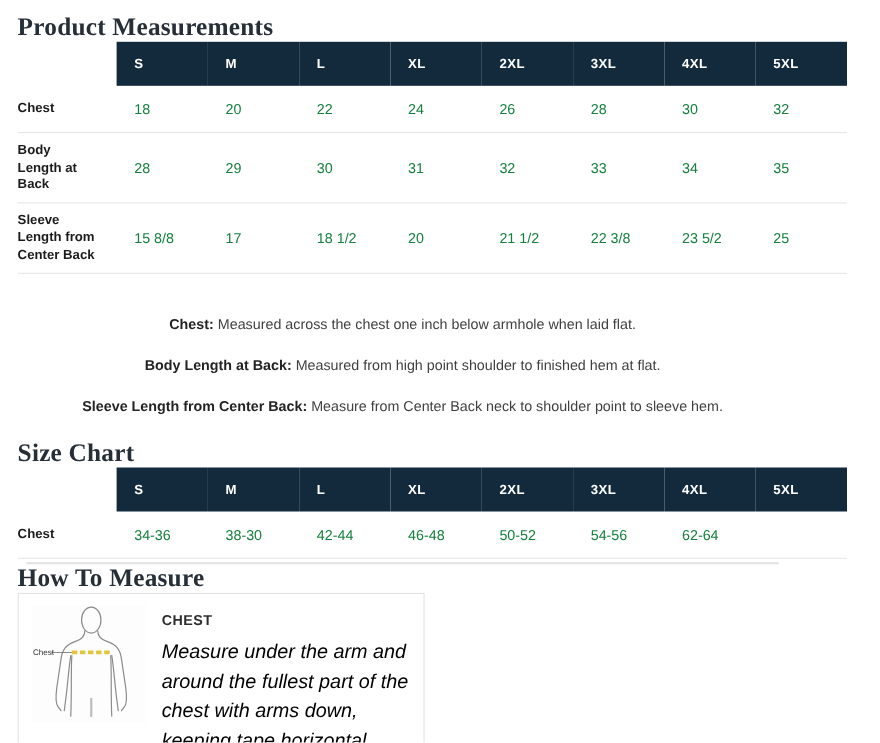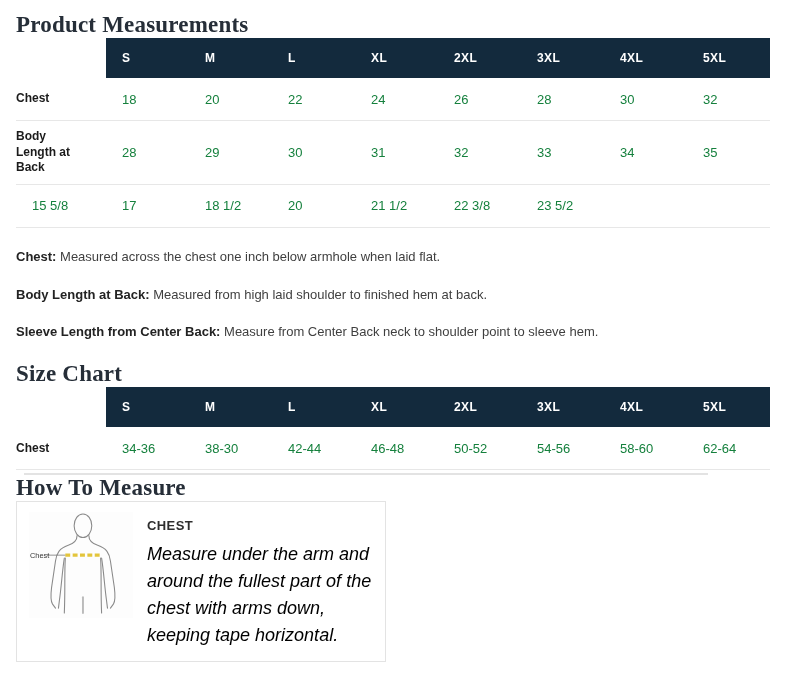--- a/index.html
+++ b/index.html
@@ -31,21 +31,21 @@
   .hrow .corner { background: transparent; }
   .drow { border-bottom: 1px solid #e7e7e7; }
   .drow > div { display: flex; align-items: center; box-sizing: border-box; }
   .lcell {
     font-size: 12px; font-weight: bold; color: #1b1b1b;
     line-height: 1.3; padding: 8px 8px 8px 0; max-width: 80px;
   }
   .dcell { font-size: 13px; color: #15803d; padding: 8px 0 8px 16px; min-height: 42px; }
 
   
-  .defs { margin-top: 20px; }
+  .defs { margin-top: 37px; text-align: center; }
   .defs p { margin: 0 0 19px 0; font-size: 13px; line-height: 1.45; color: #3f3f3f; }
   .defs b { color: #232323; }
 
   
   hr.wide-rule { height: 0; border: none; border-top: 2px solid #e3e3e3; margin: 3px 8px 0 8px; }
 
   
   .measure-card {
     box-sizing: border-box;
     width: 370px; min-height: 103px;
@@ -101,33 +101,35 @@
         <div class="dcell">29</div>
         <div class="dcell">30</div>
         <div class="dcell">31</div>
         <div class="dcell">32</div>
         <div class="dcell">33</div>
         <div class="dcell">34</div>
         <div class="dcell">35</div>
       </div>
 
       <div class="srow drow">
-        <div class="dcell">15 5/8</div>
+        <div class="lcell">Sleeve Length from Center Back</div>
+        <div class="dcell">15 8/8</div>
         <div class="dcell">17</div>
         <div class="dcell">18 1/2</div>
         <div class="dcell">20</div>
         <div class="dcell">21 1/2</div>
         <div class="dcell">22 3/8</div>
         <div class="dcell">23 5/2</div>
+        <div class="dcell">25</div>
       </div>
     </div>
 
     <div class="defs">
       <p><b>Chest:</b><span> Measured across the chest one inch below armhole when laid flat.</span></p>
-      <p><b>Body Length at Back:</b><span> Measured from high laid shoulder to finished hem at back.</span></p>
+      <p><b>Body Length at Back:</b><span> Measured from high point shoulder to finished hem at flat.</span></p>
       <p><b>Sleeve Length from Center Back:</b><span> Measure from Center Back neck to shoulder point to sleeve hem.</span></p>
     </div>
   </section>
 
   <section>
     <h2 class="sec-title sc-title">Size Chart</h2>
 
     <div class="sizetable">
       <div class="srow hrow">
         <div class="corner"></div>
@@ -142,21 +144,20 @@
       </div>
 
       <div class="srow drow">
         <div class="lcell">Chest</div>
         <div class="dcell">34-36</div>
         <div class="dcell">38-30</div>
         <div class="dcell">42-44</div>
         <div class="dcell">46-48</div>
         <div class="dcell">50-52</div>
         <div class="dcell">54-56</div>
-        <div class="dcell">58-60</div>
         <div class="dcell">62-64</div>
       </div>
     </div>
   </section>
 
   <hr class="wide-rule">
 
   <section>
     <h2 class="sec-title hm-title">How To Measure</h2>
 

